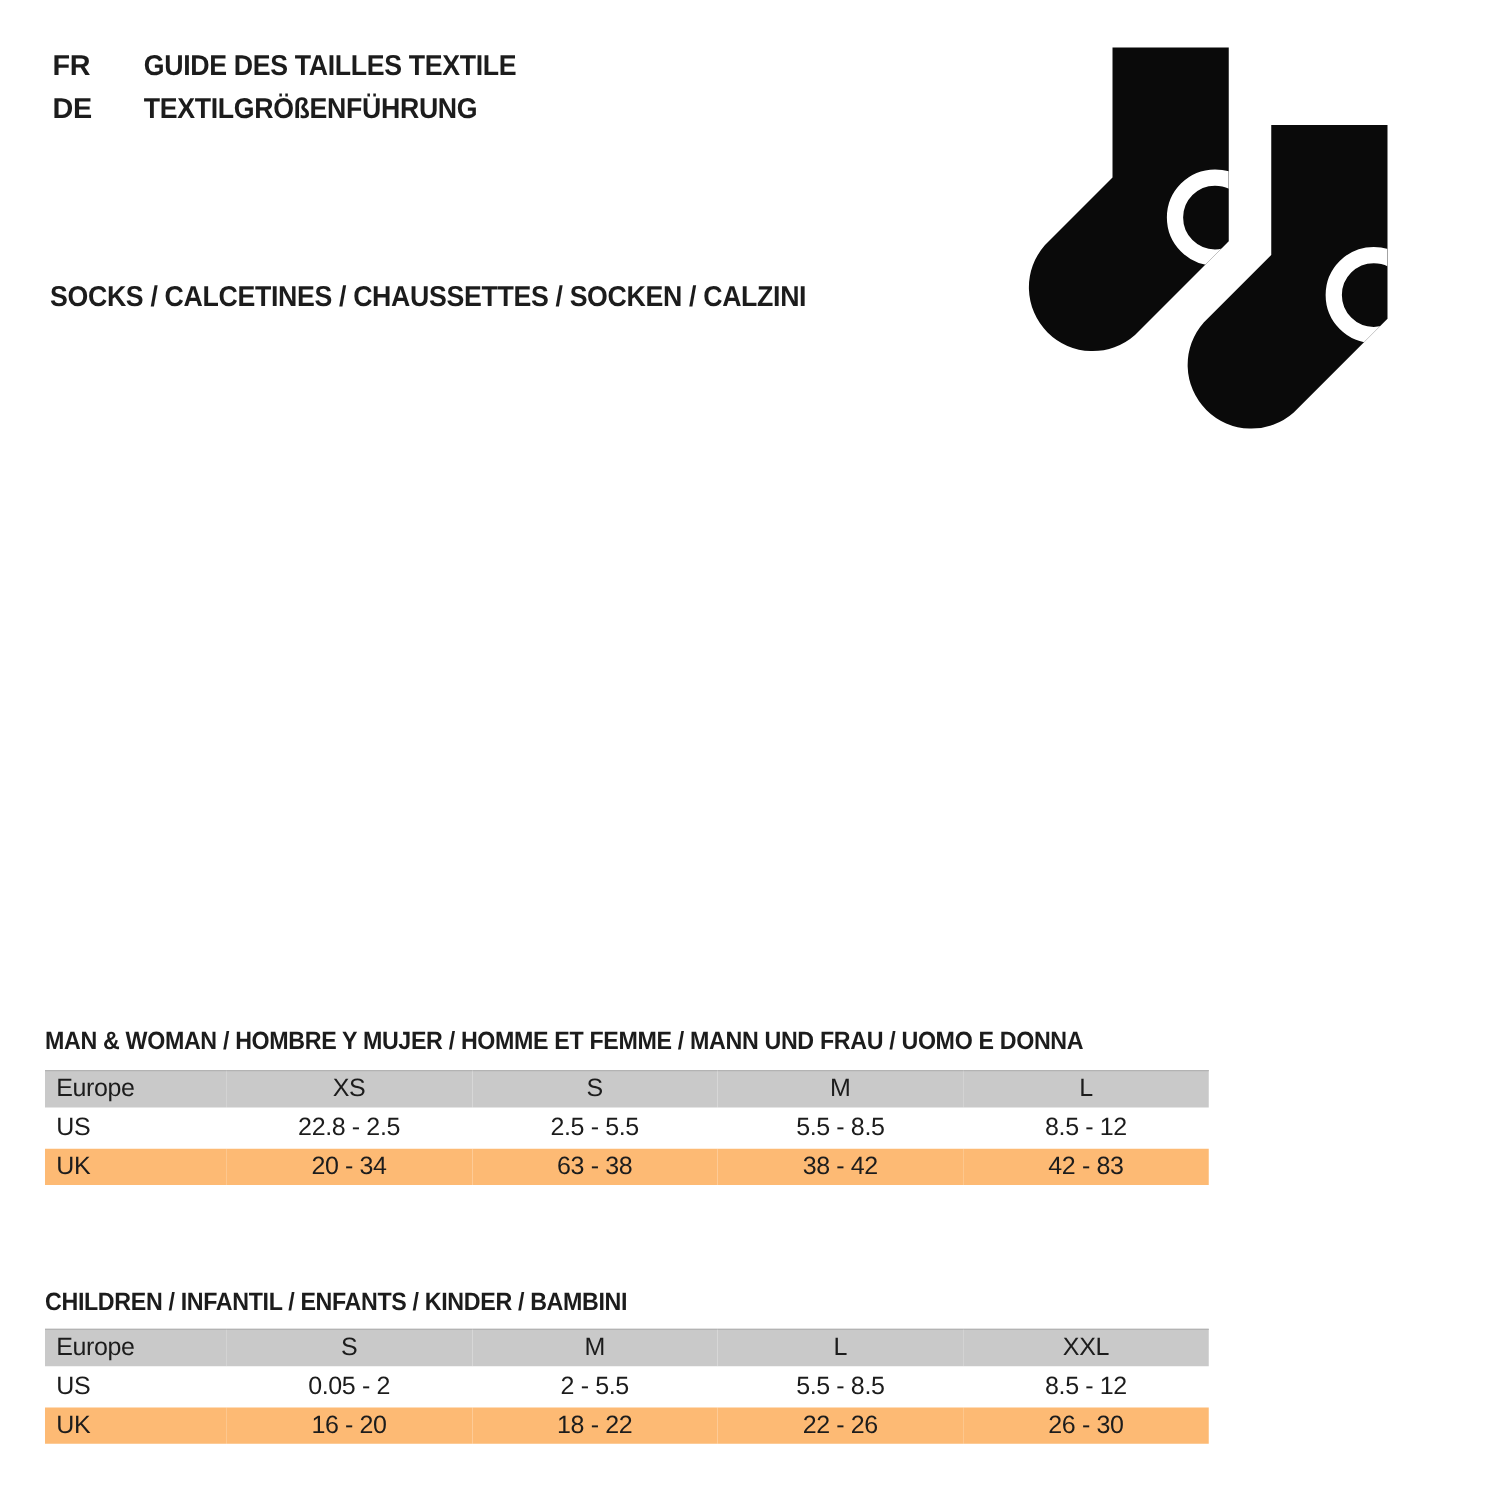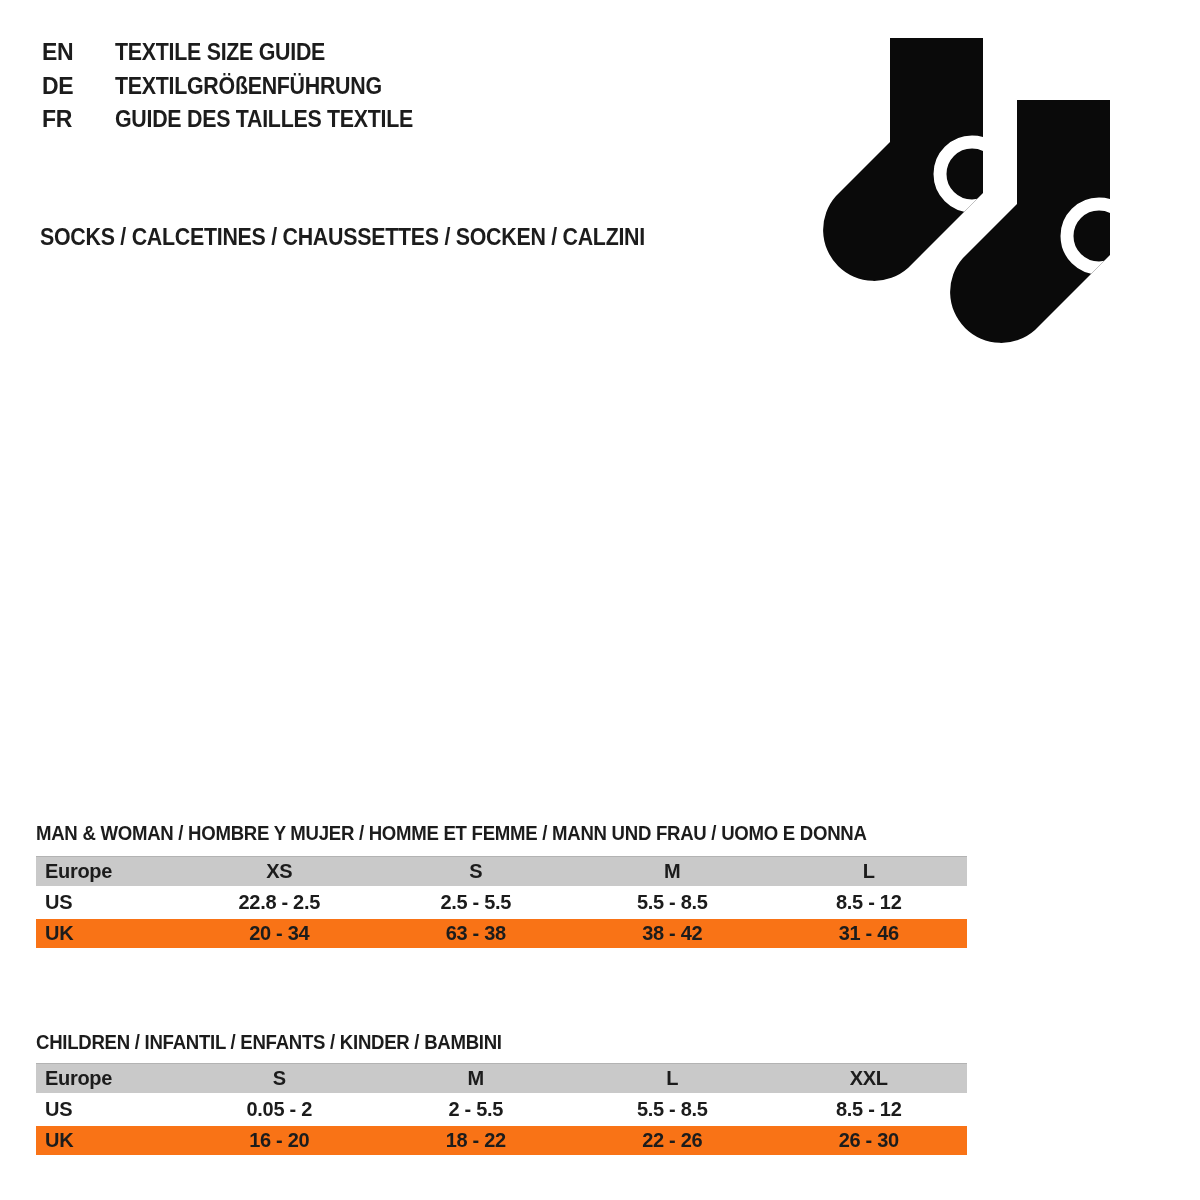--- a/index.html
+++ b/index.html
@@ -25,43 +25,39 @@
   
   .section-title{position:absolute;left:36px;margin:0;font-weight:bold;font-size:20px;
     letter-spacing:-0.3px;transform:scaleX(0.93);transform-origin:0 0;white-space:nowrap;}
   .title-adults{top:822px;}
   .title-children{top:1031px;}
   .size-table{position:absolute;left:36px;width:931px;table-layout:fixed;
     border-collapse:separate;border-spacing:0 2px;font-size:20px;font-weight:bold;
     letter-spacing:-0.3px;}
   .table-adults{top:854px;}
   .table-children{top:1061px;}
-  .size-table th,.size-table td{height:29px;padding:0;text-align:center;font-weight:bold;margin-top:45px;}
+  .size-table th,.size-table td{height:29px;padding:0;text-align:center;font-weight:normal;margin-top:45px;}
   .size-table col.c-first{width:145px;}
   .size-table .first{text-align:left;padding-left:9px;}
   .size-table thead th{background:#c9c9c9;border-top:1px solid #b3b3b3;}
-  .size-table tbody tr.alt td{background:#f97316;}
+  .size-table tbody tr.alt td{background:#fdba74;}
 </style>
 </head>
 <body>
 
 <div class="page">
 
   <div class="lang-list">
     <div class="lang-row">
-      <span class="lang-code">EN</span>
-      <span class="lang-label">TEXTILE SIZE GUIDE</span>
+      <span class="lang-code">FR</span>
+      <span class="lang-label">GUIDE DES TAILLES TEXTILE</span>
     </div>
     <div class="lang-row">
       <span class="lang-code">DE</span>
       <span class="lang-label">TEXTILGRÖßENFÜHRUNG</span>
-    </div>
-    <div class="lang-row">
-      <span class="lang-code">FR</span>
-      <span class="lang-label">GUIDE DES TAILLES TEXTILE</span>
     </div>
   </div>
 
   <div class="subtitle">SOCKS / CALCETINES / CHAUSSETTES / SOCKEN / CALZINI</div>
 
   <svg class="socks-icon" width="306" height="322" viewBox="0 0 306 322" aria-hidden="true">
     <defs>
       <path id="sock" d="M70 0 H163 V155 L88 230 A51 51 0 0 1 16 158 L70 104 Z"></path>
       <clipPath id="sockclip">
           <use href="#sock"></use>
@@ -101,21 +97,21 @@
         <td>22.8 - 2.5</td>
         <td>2.5 - 5.5</td>
         <td>5.5 - 8.5</td>
         <td>8.5 - 12</td>
       </tr>
       <tr class="alt">
         <td class="first">UK</td>
         <td>20 - 34</td>
         <td>63 - 38</td>
         <td>38 - 42</td>
-        <td>31 - 46</td>
+        <td>42 - 83</td>
       </tr>
     </tbody>
   </table>
 
   <h2 class="section-title title-children">CHILDREN / INFANTIL / ENFANTS / KINDER / BAMBINI</h2>
   <table class="size-table table-children">
     <colgroup>
       <col class="c-first">
         <col>
         <col>

